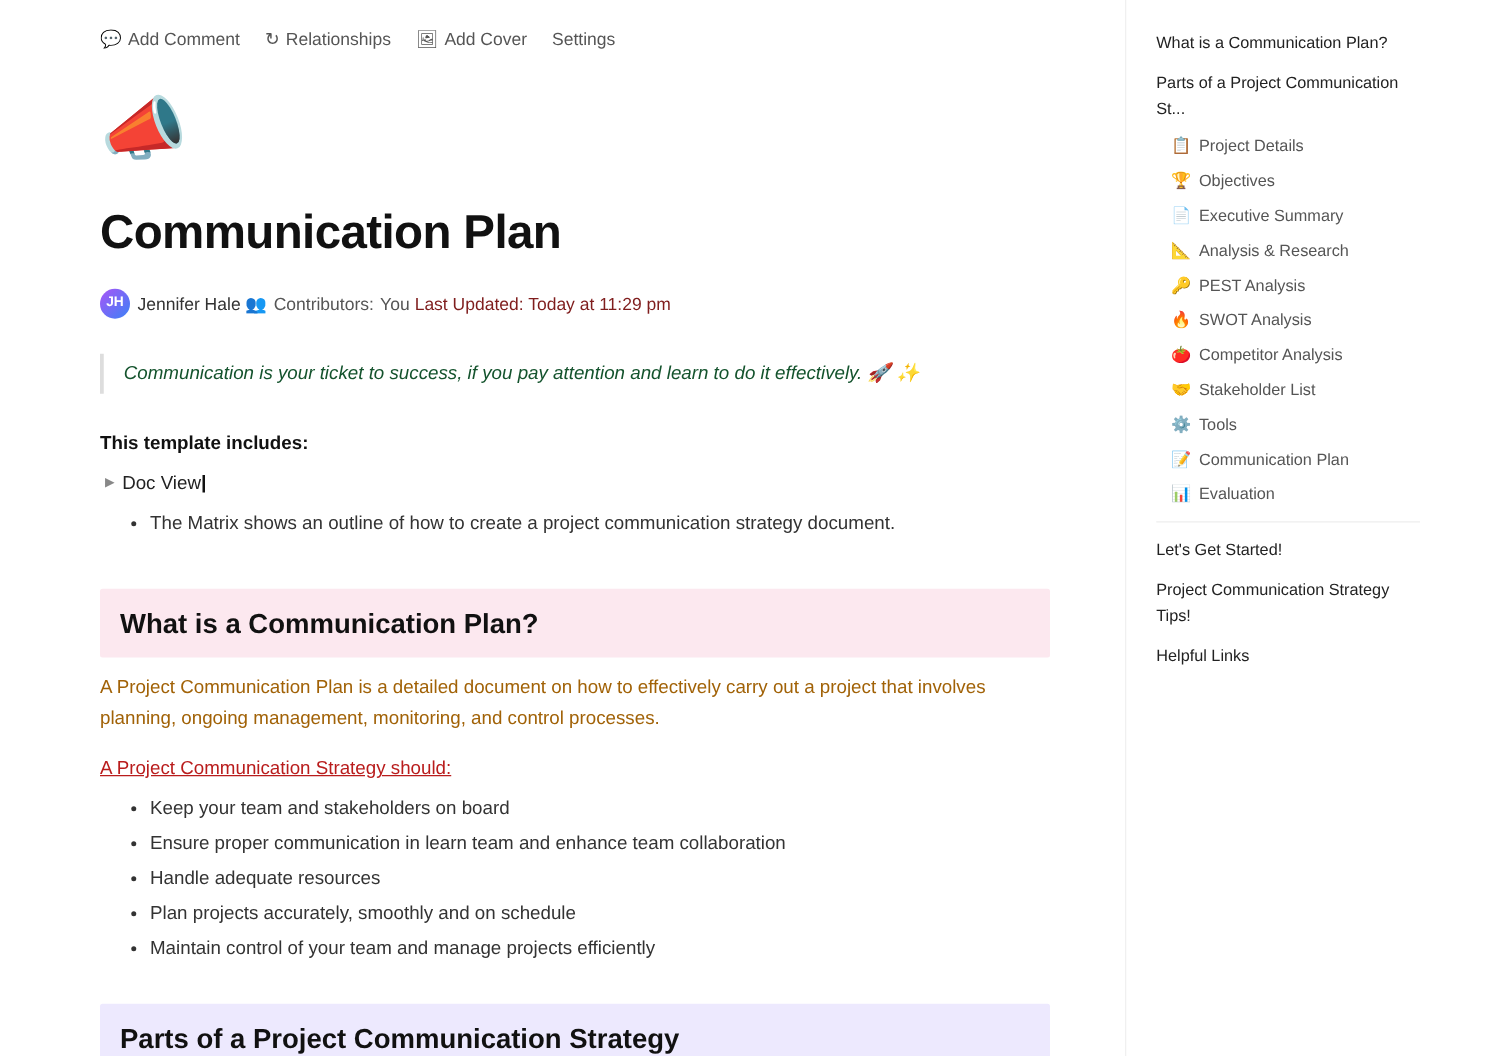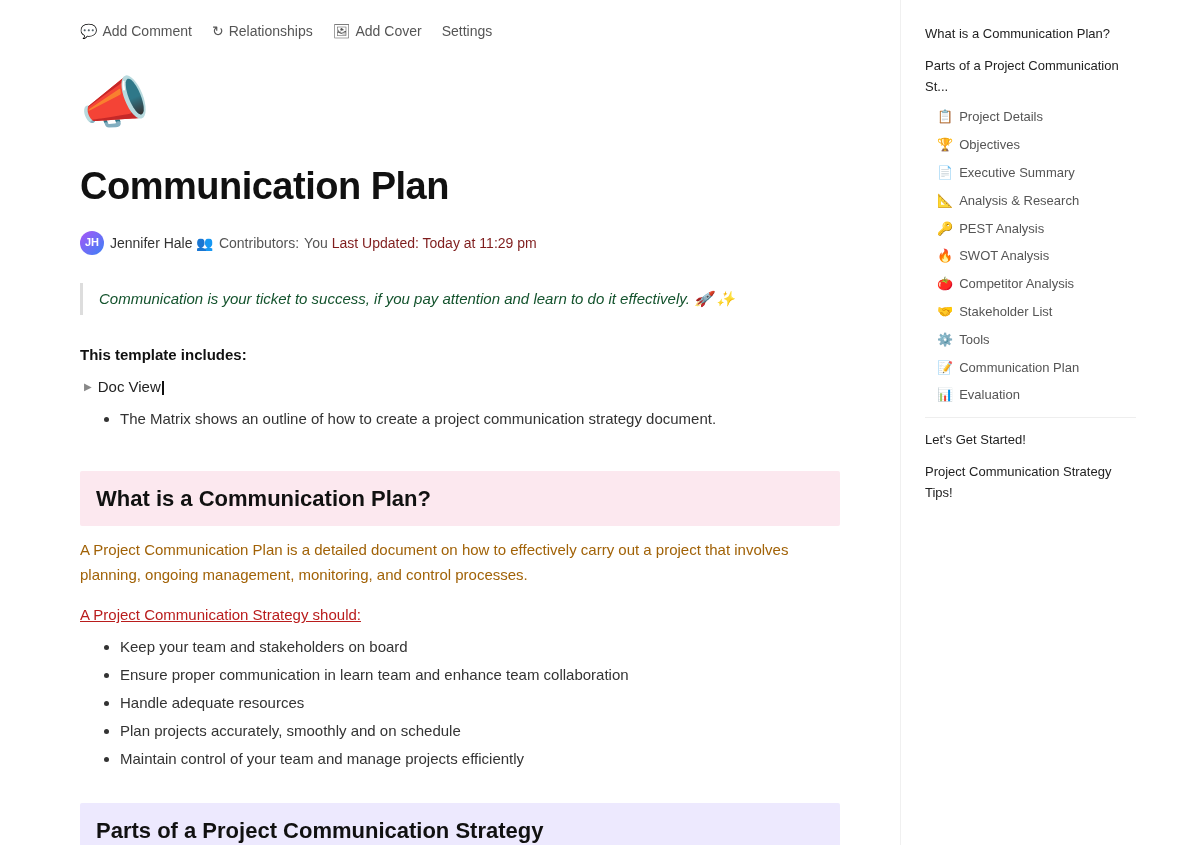--- a/index.html
+++ b/index.html
@@ -335,14 +335,17 @@
     </div>
 
     <hr class="sidebar-divider">
 
     <div class="sidebar-item-main">
       <span>Let's Get Started!</span>
     </div>
     <div class="sidebar-item-main">
       <span>Project Communication Strategy Tips!</span>
     </div>
+    <div class="sidebar-item-main">
+      <span>Helpful Links</span>
+    </div>
   </div>
 </div>
 
 </body></html>

